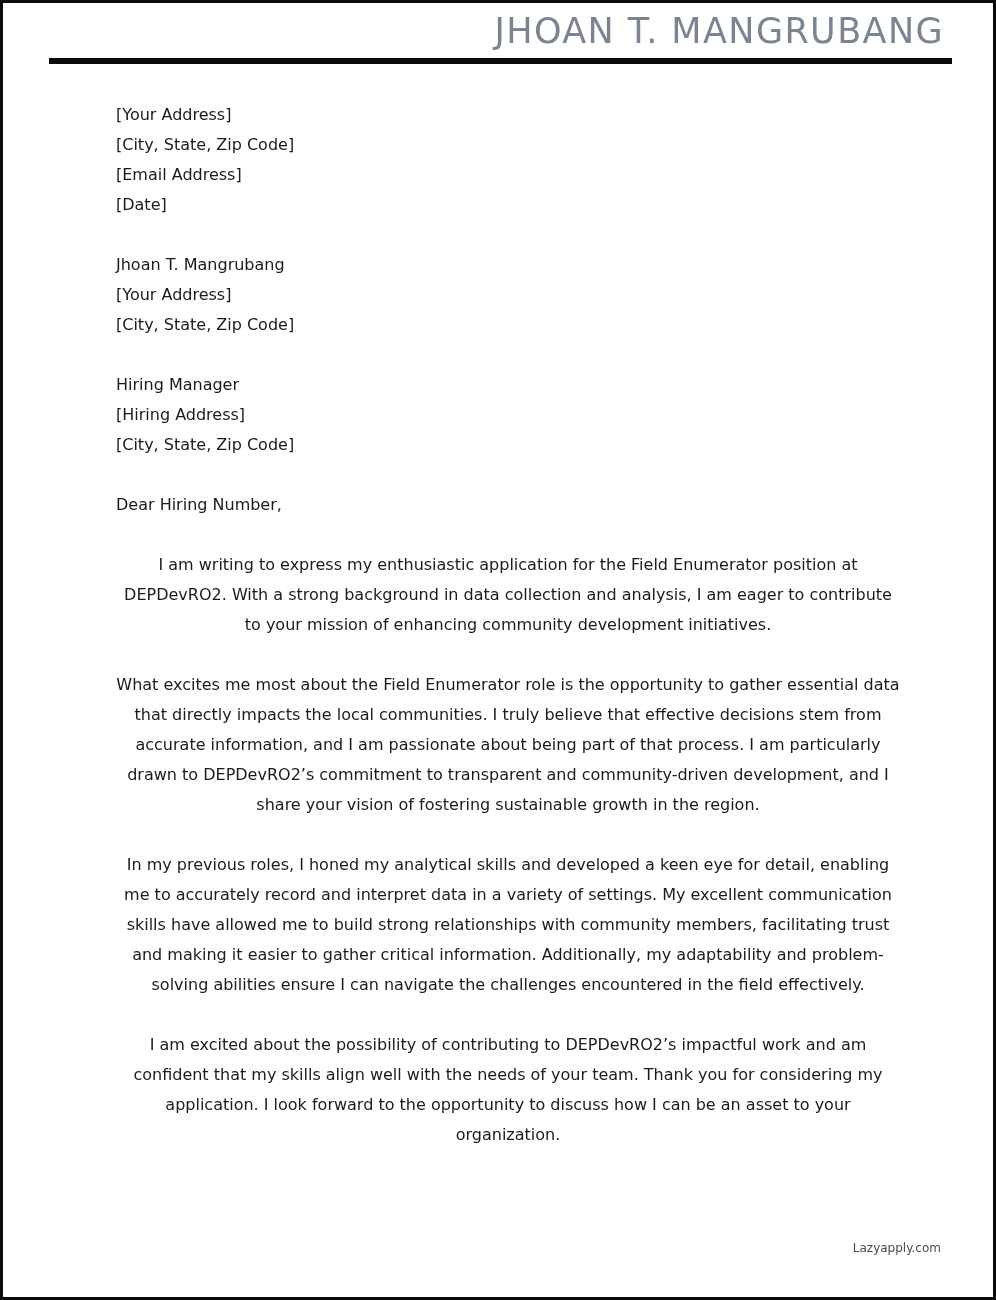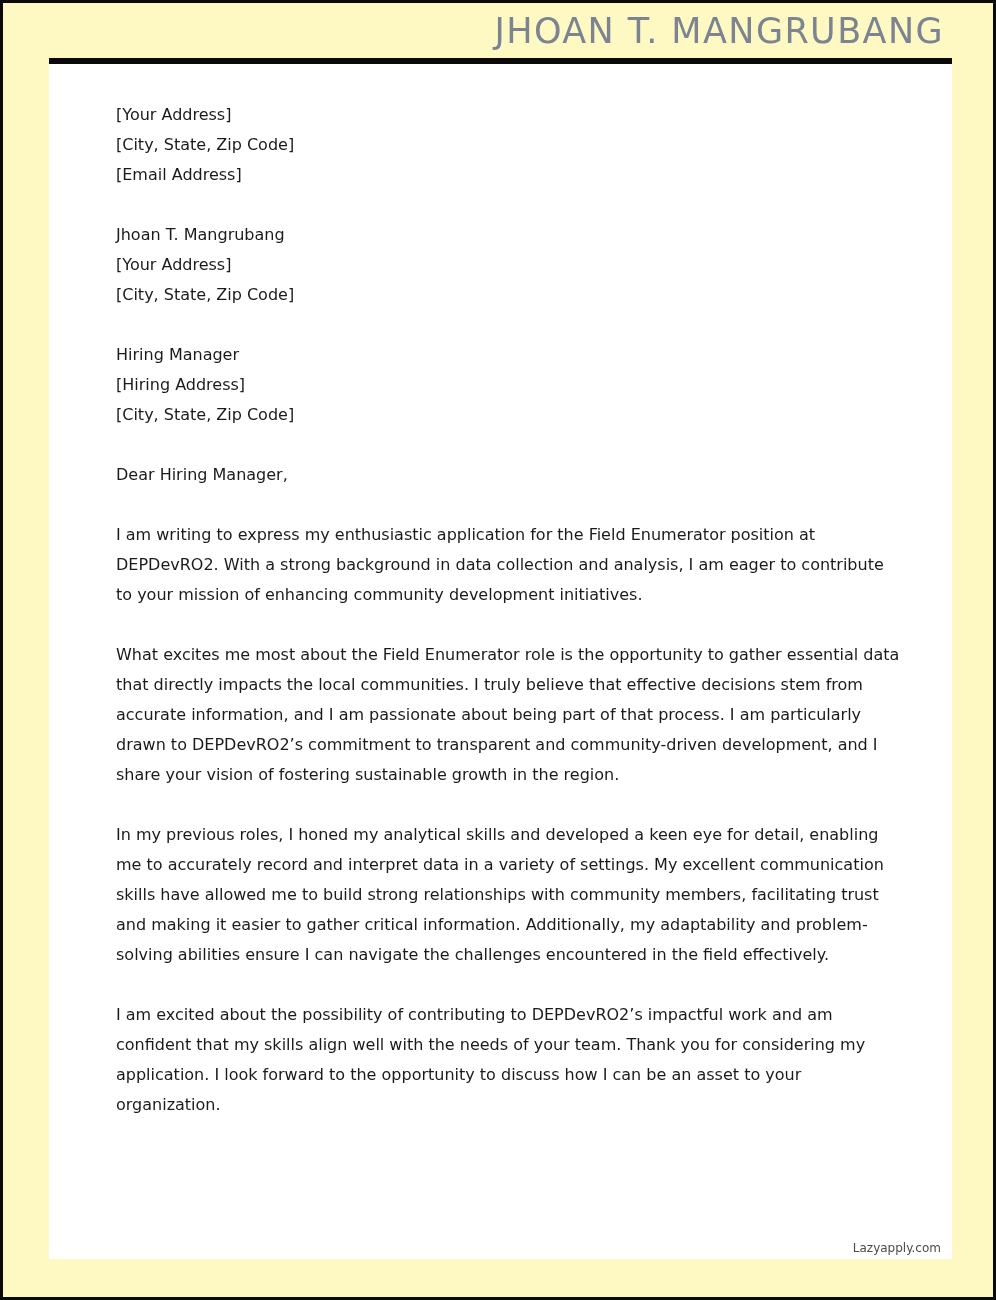--- a/index.html
+++ b/index.html
@@ -12,21 +12,21 @@
     background: #e2eaf9;
     font-family: "DejaVu Sans", sans-serif;
     overflow: hidden;
   }
   .page {
     position: relative;
     width: 996px;
     height: 1300px;
     box-sizing: border-box;
     border: 3px solid #0a0a0a;
-    background: #fef9c3;
+    background: #ffffff;
   }
   .header {
     position: absolute;
     top: 3px;
     left: 3px;
     right: 3px;
     height: 50px;
     display: flex;
     align-items: center;
     justify-content: flex-end;
@@ -60,21 +60,21 @@
     font-family: "DejaVu Sans", sans-serif;
   }
   .line {
     white-space: pre;
   }
   .blockgap {
     height: 30px;
   }
   .para {
     margin: 0;
-    text-align: left;
+    text-align: center;
   }
   .footer-brand {
     position: absolute;
     right: 52px;
     bottom: 42px;
     font-size: 12px;
     color: #4b4b4b;
     font-family: "DejaVu Sans", sans-serif;
     margin-top: 32px;
   }
@@ -88,41 +88,42 @@
     <div class="header-name">JHOAN T. MANGRUBANG</div>
   </div>
 
   <div class="letter">
     <div class="letter-body">
 
       <div>
         <div class="line">[Your Address]</div>
         <div class="line">[City, State, Zip Code]</div>
         <div class="line">[Email Address]</div>
+        <div class="line">[Date]</div>
       </div>
 
       <div class="blockgap"></div>
 
       <div>
         <div class="line">Jhoan T. Mangrubang</div>
         <div class="line">[Your Address]</div>
         <div class="line">[City, State, Zip Code]</div>
       </div>
 
       <div class="blockgap"></div>
 
       <div>
         <div class="line">Hiring Manager</div>
         <div class="line">[Hiring Address]</div>
         <div class="line">[City, State, Zip Code]</div>
       </div>
 
       <div class="blockgap"></div>
 
-      <div class="line">Dear Hiring Manager,</div>
+      <div class="line">Dear Hiring Number,</div>
 
       <div class="blockgap"></div>
 
       <p class="para">I am writing to express my enthusiastic application for the Field Enumerator position at DEPDevRO2. With a strong background in data collection and analysis, I am eager to contribute to your mission of enhancing community development initiatives.</p>
 
       <div class="blockgap"></div>
 
       <p class="para">What excites me most about the Field Enumerator role is the opportunity to gather essential data that directly impacts the local communities. I truly believe that effective decisions stem from accurate information, and I am passionate about being part of that process. I am particularly drawn to DEPDevRO2’s commitment to transparent and community-driven development, and I share your vision of fostering sustainable growth in the region.</p>
 
       <div class="blockgap"></div>

